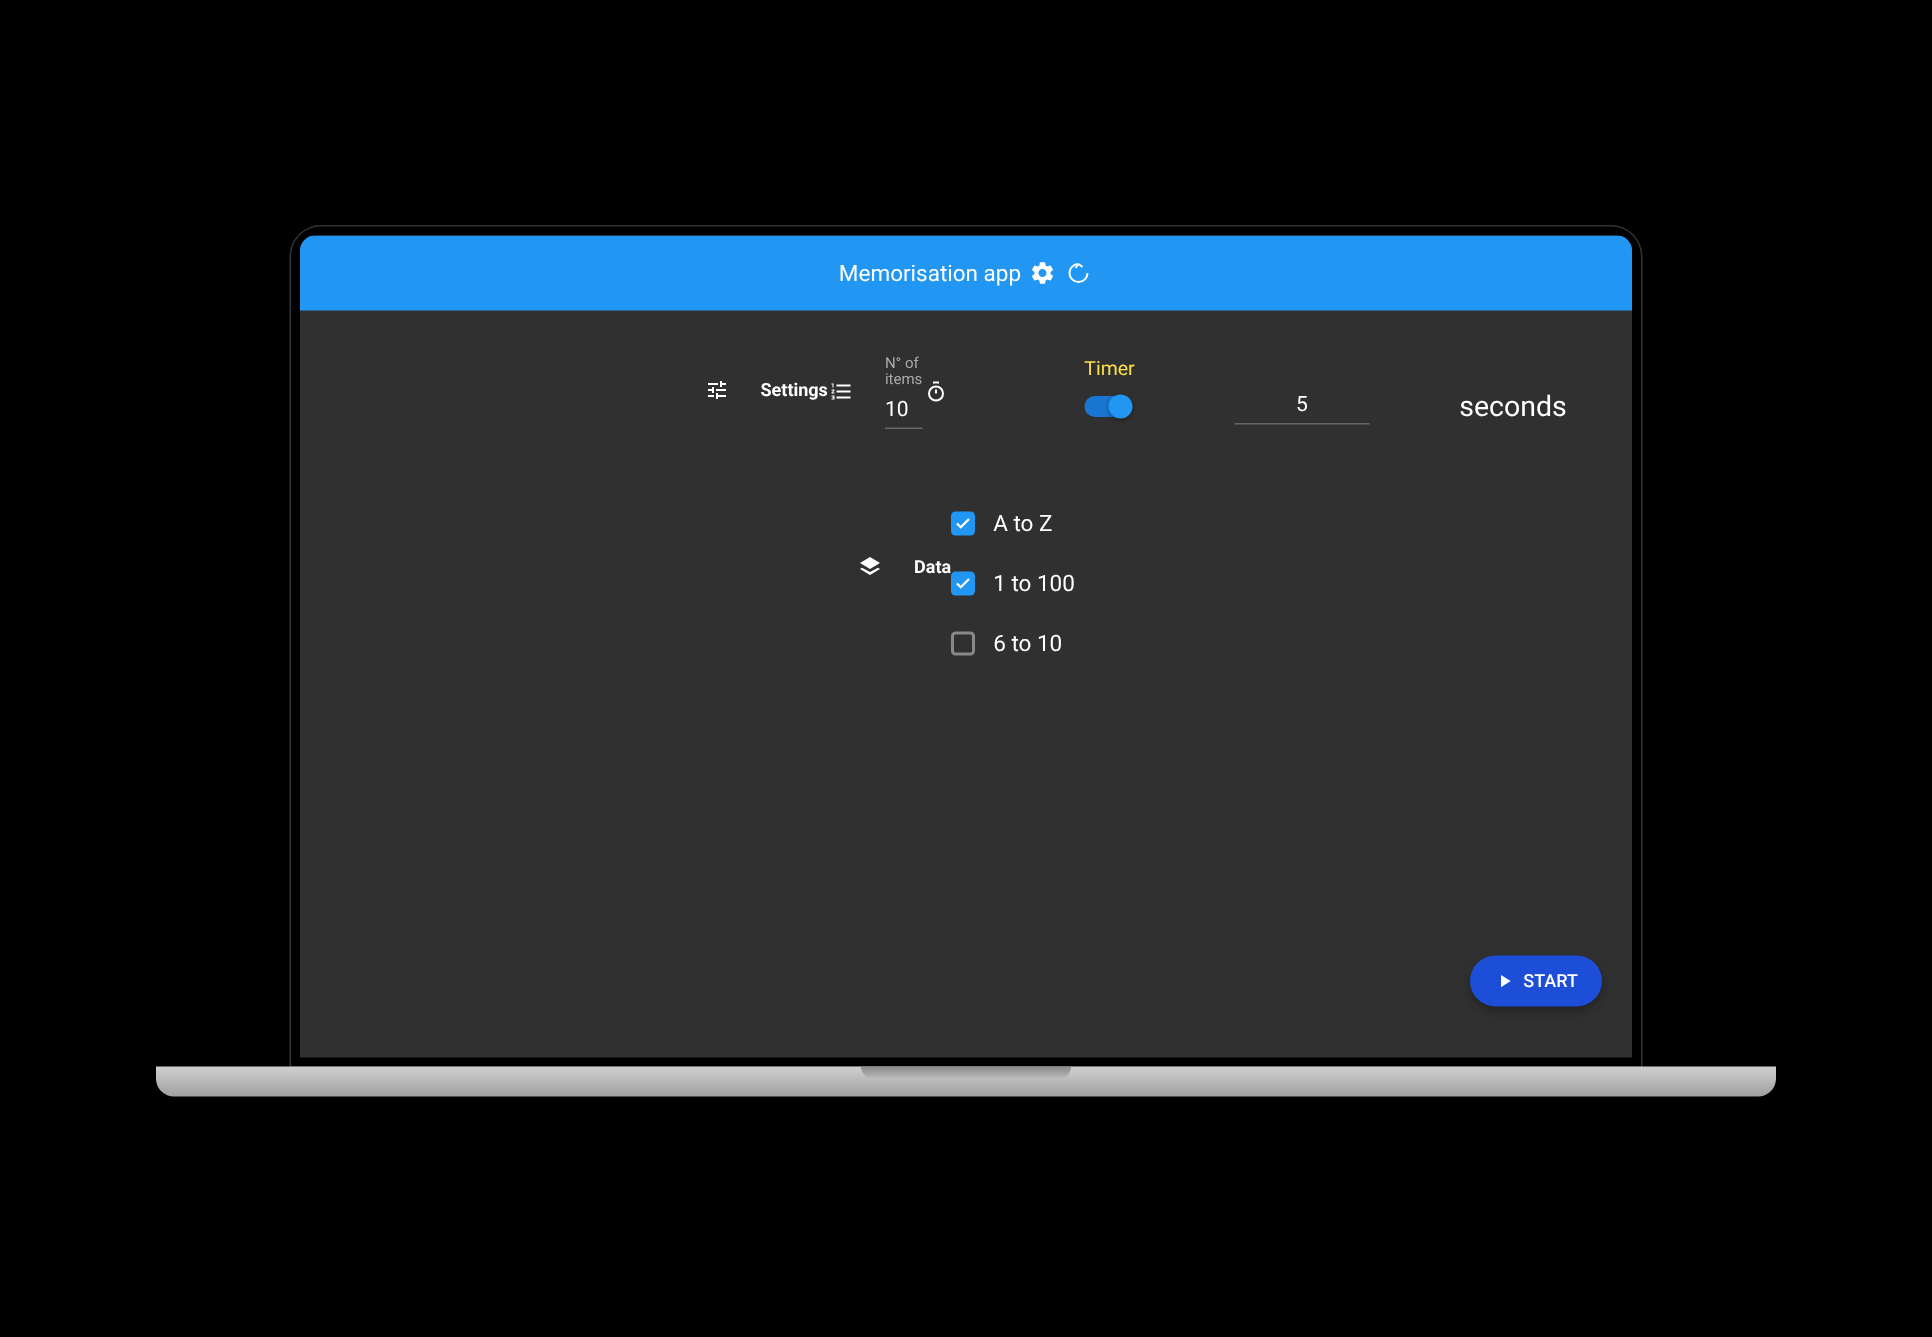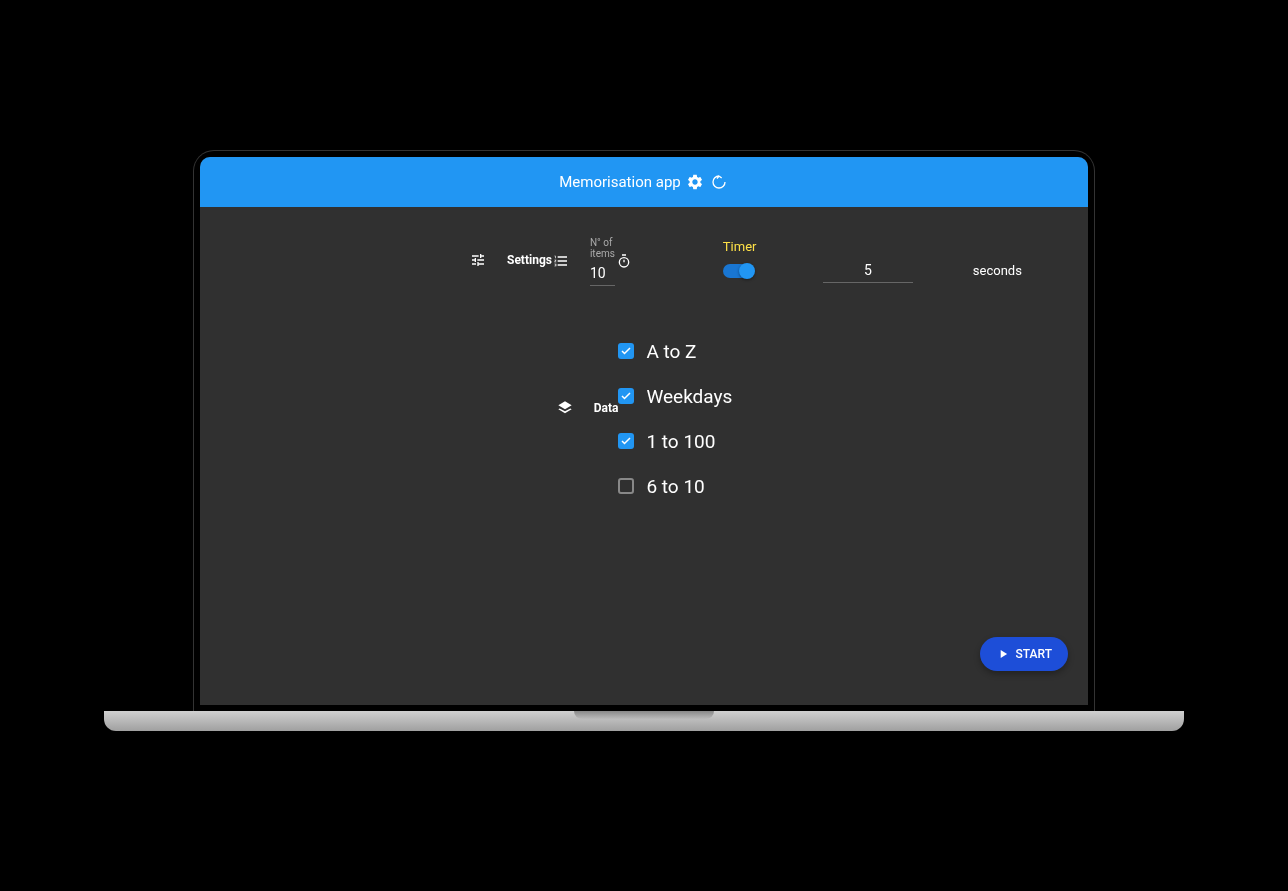--- a/index.html
+++ b/index.html
@@ -182,21 +182,21 @@
       color: #fff;
       font-size: 14px;
       padding: 4px 0;
       outline: none;
       width: 90px;
       text-align: center;
       margin-left: 40px;
     }
     .seconds-label {
       color: #fff;
-      font-size: 13px;
+      font-size: 19px;
       margin-left: 30px;
     }
     .data-section {
       margin-top: 34px;
       justify-content: center;
     }
     .checkbox-list {
       display: flex;
       flex-direction: column;
       gap: 22px;
@@ -218,21 +218,21 @@
       flex-shrink: 0;
     }
     .checkbox.checked {
       background: #2196f3;
     }
     .checkbox.unchecked {
       border: 2px solid #888;
     }
     .checkbox-label {
       color: #fff;
-      font-size: 19px;
+      font-size: 15px;
     }
     .fab {
       position: absolute;
       bottom: 34px;
       right: 20px;
       background: #1d4ed8;
       color: #fff;
       border-radius: 20px;
       padding: 10px 16px;
       display: flex;
@@ -334,28 +334,20 @@
                     </svg>
                 </span>
                 <span class="checkbox-label">A to Z</span>
               </div>
               <div class="checkbox-item">
                 <span class="checkbox checked">
                   <svg width="12" height="12" viewBox="0 0 24 24" fill="none" stroke="#fff" stroke-width="3">
                       <polyline points="20 6 9 17 4 12"></polyline>
                     </svg>
                 </span>
-                <span class="checkbox-label">Weekdays</span>
-              </div>
-              <div class="checkbox-item">
-                <span class="checkbox checked">
-                  <svg width="12" height="12" viewBox="0 0 24 24" fill="none" stroke="#fff" stroke-width="3">
-                      <polyline points="20 6 9 17 4 12"></polyline>
-                    </svg>
-                </span>
                 <span class="checkbox-label">1 to 100</span>
               </div>
               <div class="checkbox-item">
                 <span class="checkbox unchecked"></span>
                 <span class="checkbox-label">6 to 10</span>
               </div>
             </div>
           </div>
         </div>
       </div>

